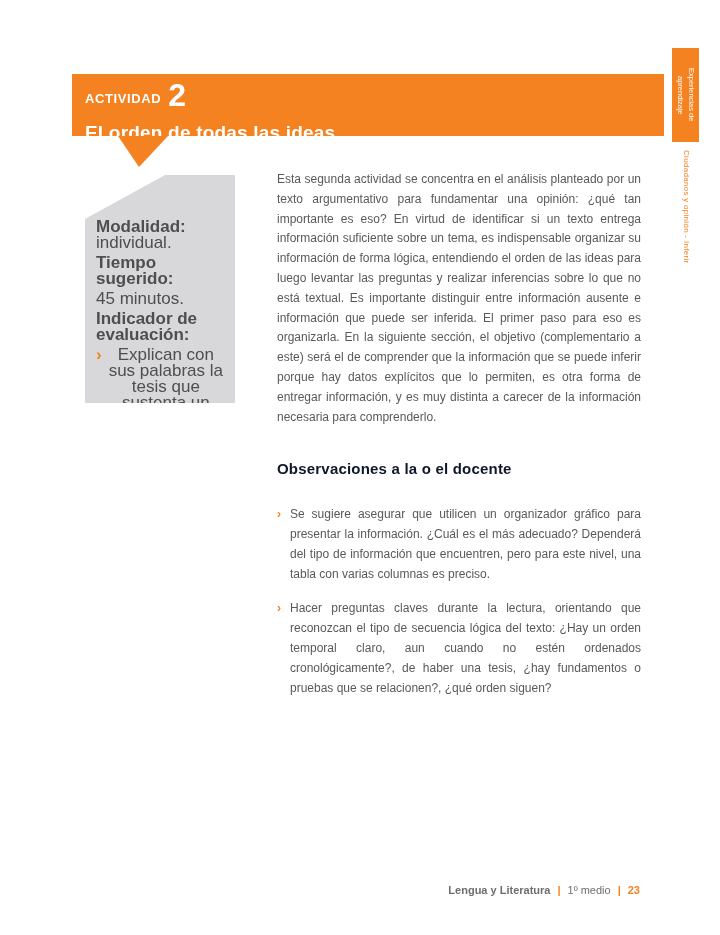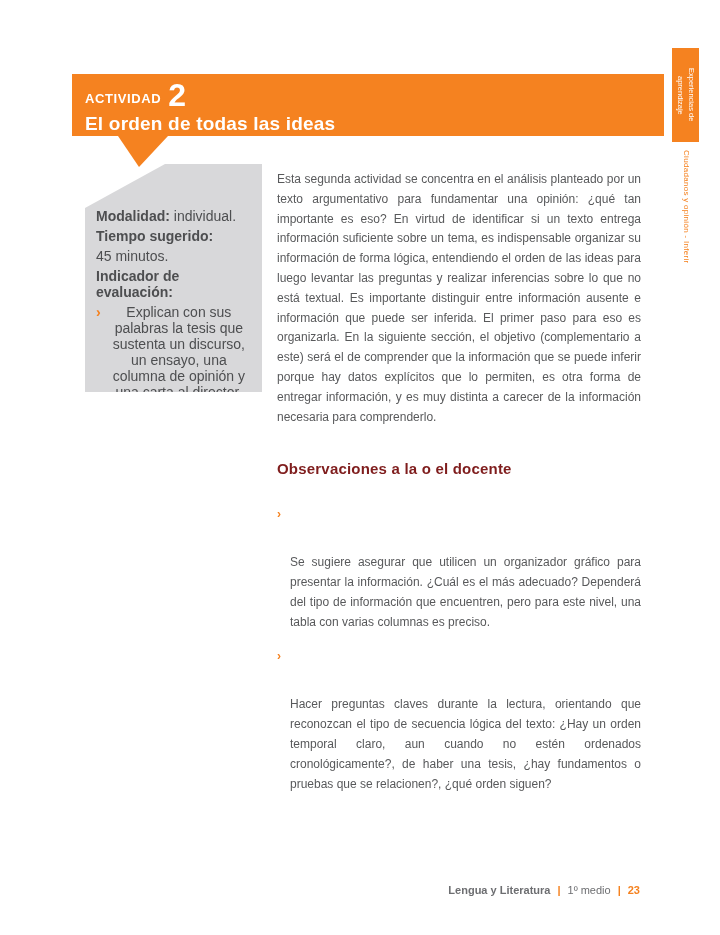--- a/index.html
+++ b/index.html
@@ -18,21 +18,21 @@
   .header-band {
     position:absolute; left:72px; top:74px;
     width:592px; height:62px;
     background:#F58220;
     color:#ffffff;
     padding:5px 0 0 13px;
   }
   .activity-line { display:flex; align-items:flex-end; gap:7px; height:31px; }
   .activity-label { font-size:13px; font-weight:bold; letter-spacing:0.6px; padding-bottom:4px; }
   .activity-number { font-size:32px; font-weight:bold; line-height:30px; }
-  .activity-title { font-size:19px; font-weight:bold; margin-top:3px; letter-spacing:0.2px; }
+  .activity-title { font-size:19px; font-weight:bold; margin-top:12px; letter-spacing:0.2px; }
 
   .header-pointer {
     position:absolute; left:118px; top:136px;
     width:50px; height:31px;
     background:#F58220;
     clip-path:polygon(0 0, 100% 0, 42% 100%);
     z-index:3;
   }
 
   
@@ -56,52 +56,52 @@
     display:flex; align-items:flex-start; justify-content:center;
   }
   .side-tab-label span {
     writing-mode:vertical-rl;
     font-size:8px; line-height:12px;
     letter-spacing:0.3px;
   }
 
   
   .info-box {
-    position:absolute; left:85px; top:164px;
-    width:177px; height:228px;
+    position:absolute; left:85px; top:175px;
+    width:150px; height:228px;
     background:#D8D8DA;
     clip-path:polygon(0 44px, 80px 0, 100% 0, 100% 100%, 0 100%);
     padding:44px 10px 10px 11px;
     color:#4D4E50;
-    font-size:14px; line-height:16px;
+    font-size:17px; line-height:16px;
     z-index:2;
   }
   .info-box .row { margin-bottom:4px; }
   .info-box b { font-weight:bold; }
   .ib-bullet { display:flex; gap:5px; margin-top:3px; }
   .ib-marker { color:#F58220; font-weight:bold; flex:0 0 auto; }
   .ib-text { text-align:center; }
 
   
   .main-col {
     position:absolute; left:277px; top:170px;
     width:364px;
     color:#58595B;
     font-size:12px; line-height:19.8px;
   }
   .para { text-align:justify; margin-bottom:22px; }
   .obs-title {
-    color:#7f1d1d;
+    color:#0f172a;
     font-size:15px; font-weight:bold;
     margin:32px 0 26px 0;
     letter-spacing:0.2px;
   }
   .obs-bullet { display:flex; gap:9px; margin-bottom:15px; }
   .obs-bullet .marker { color:#F58220; font-weight:bold; flex:0 0 auto; }
-  .obs-bullet p { text-align:justify; flex:1;margin-top:48px; }
+  .obs-bullet p { text-align:justify; flex:1; }
 
   
   .footer {
     position:absolute; right:80px; top:884px;
     display:flex; gap:7px;
     font-size:11px;
     color:#6D6E71;
   }
   .footer .subject { font-weight:bold; }
   .footer .sep { color:#F58220; font-weight:bold; }

